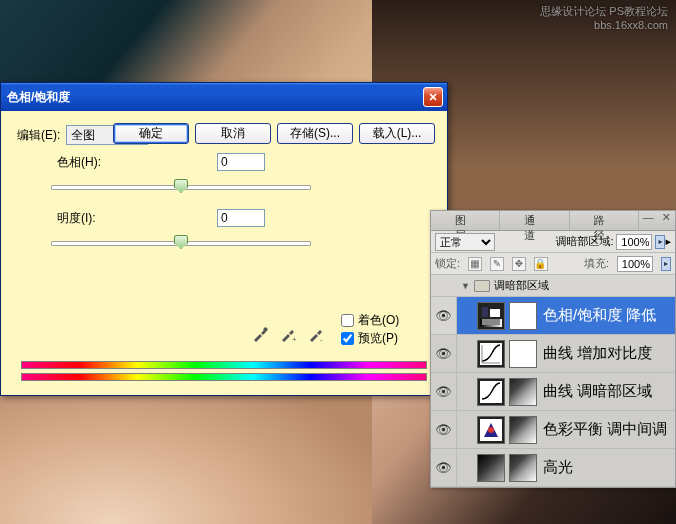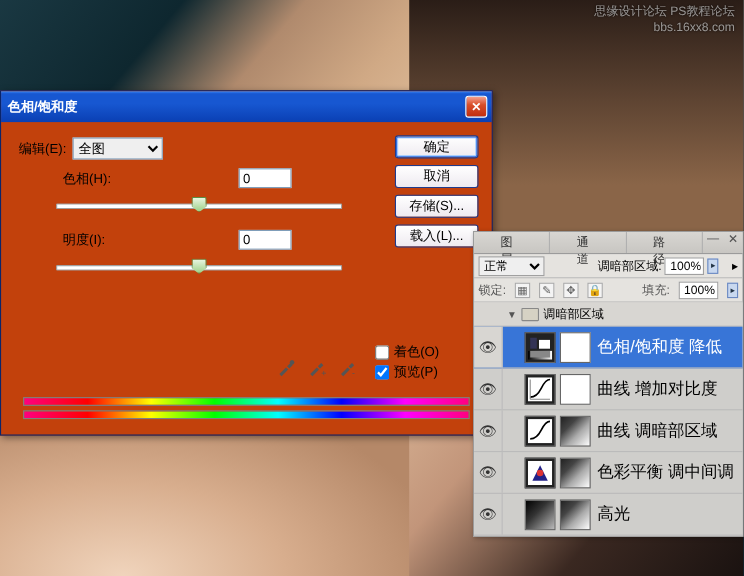--- a/index.html
+++ b/index.html
@@ -5,40 +5,40 @@
 * { box-sizing: border-box; margin: 0; padding: 0; font-family: "Microsoft YaHei", SimSun, sans-serif; }
 body { width: 676px; height: 524px; overflow: hidden; position: relative; background: #0f2a35; }
 
 .bg { position: absolute; inset: 0; background: linear-gradient(130deg, #1a3842 0%, #0e272f 15%, #b08a6d 25%, #d0a985 35%, #e8c9a8 50%, #c2957a 70%, #3a2821 85%, #1a1210 100%); }
 .bg::before { content:""; position:absolute; left:55%; top:0; width:45%; height:210px; background: linear-gradient(180deg, #2a1d17 0%, #5a4130 40%, #8a6548 80%); }
 .bg::after { content:""; position:absolute; left:0; bottom:0; width:55%; height:150px; background: radial-gradient(ellipse at 30% 100%, #f0d4bc 0%, #d8ae8e 40%, #b58868 80%); }
 
 .watermark { position: absolute; top: 4px; right: 8px; color: rgba(255,255,255,0.55); font-size: 11px; text-align: right; line-height: 1.3; text-shadow: 0 0 2px #000; }
 
 
-.dialog { position: absolute; left: 0; top: 82px; width: 448px; height: 314px; background: #c2410c; border: 1px solid #0a246a; display: flex; flex-direction: column; box-shadow: 2px 2px 6px rgba(0,0,0,0.4); }
+.dialog { position: absolute; left: 0; top: 82px; width: 448px; height: 314px; background: #fef9c3; border: 1px solid #0a246a; display: flex; flex-direction: column; box-shadow: 2px 2px 6px rgba(0,0,0,0.4); }
 .titlebar { height: 28px; background: linear-gradient(180deg, #3b86f6 0%, #1757d1 8%, #1757d1 40%, #0a3fb3 100%); color: #fff; display: flex; align-items: center; padding: 0 4px 0 6px; font-size: 12px; font-weight: bold; }
 .titlebar .title { flex: 1; }
 .closebtn { width: 20px; height: 20px; background: linear-gradient(180deg, #f6a18e, #d94f2a 40%, #c02d0f); border: 1px solid #fff; border-radius: 3px; display: flex; align-items: center; justify-content: center; font-size: 11px; color: #fff; font-weight: bold; cursor: pointer; }
 
 .dbody { flex: 1; position: relative; font-size: 12px; color: #000; }
 
 .row-edit { position: absolute; left: 16px; top: 14px; display: flex; align-items: center; gap: 6px; }
 .row-edit select { width: 82px; height: 20px; font-size: 12px; border: 1px solid #7f9db9; }
 
 .slider-block { position: absolute; left: 50px; top: 40px; width: 260px; }
 .srow { margin-bottom: 4px; }
 .srow-head { display: flex; align-items: flex-end; height: 20px; }
 .srow-head .lbl { width: 100px; padding-left: 6px; }
 .srow-head input { width: 48px; height: 18px; border: 1px solid #7f9db9; text-align: left; padding: 0 3px; font-size: 12px; margin-left: 66px; }
 .track { position: relative; height: 20px; margin-top: 6px; margin-bottom: 10px; }
 .track::before { content:""; position: absolute; left: 0; right: 0; top: 8px; height: 3px; background: #fff; border: 1px solid #a0a0a0; border-radius: 1px; }
 .thumb { position: absolute; top: 2px; width: 14px; height: 14px; background: linear-gradient(180deg, #e8f5e0, #9ed189); border: 1px solid #5a9046; border-radius: 2px 2px 0 0; clip-path: polygon(0 0, 100% 0, 100% 60%, 50% 100%, 0 60%); transform: translateX(-50%); }
 
-.btns { position: absolute; right: 12px; top: 12px; display: flex; flex-direction: column; gap: 6px; }
+.btns { position: absolute; right: 12px; top: 12px; display: flex; flex-direction: row; gap: 6px; }
 .xpbtn { width: 76px; height: 21px; background: linear-gradient(180deg, #fff, #eeeaf0); border: 1px solid #1f3b8c; border-radius: 3px; font-size: 12px; cursor: pointer; }
 .xpbtn.default { box-shadow: 0 0 0 1px #2f6ee0 inset, 0 0 0 2px #a8cfff inset; }
 
 .droppers { position: absolute; left: 250px; top: 214px; display: flex; gap: 10px; }
 .dropper { width: 18px; height: 18px; display: inline-block; }
 .dropper svg { width: 100%; height: 100%; }
 
 .chks { position: absolute; left: 340px; top: 200px; font-size: 12px; }
 .chk { display: flex; align-items: center; gap: 4px; height: 18px; }
 .chk input { width: 13px; height: 13px; }
@@ -46,21 +46,21 @@
 .spectrum { position: absolute; left: 20px; bottom: 12px; right: 20px; height: 22px; }
 .spectrum .band { height: 8px; background: linear-gradient(90deg, #ff0080, #ff0000, #ffff00, #00ff00, #00ffff, #0000ff, #ff00ff, #ff0080); border: 1px solid #808080; margin-bottom: 4px; }
 
 
 .panel { position: absolute; right: 0; top: 210px; width: 246px; background: #e5e3df; border: 1px solid #9b9b9b; font-size: 11px; box-shadow: 1px 1px 4px rgba(0,0,0,0.3); }
 .panel-tabs { display: flex; height: 20px; background: linear-gradient(#d8d6d2,#c8c6c2); border-bottom: 1px solid #9b9b9b; }
 .panel-tabs .tab { padding: 2px 24px; border-right: 1px solid #b0b0b0; color: #333; cursor: pointer; }
 .panel-tabs .spacer { flex: 1; }
 .panel-tabs .ctrl { padding: 0 4px; color: #555; cursor: pointer; }
 
-.panel-opts { display: flex; align-items: center; height: 22px; padding: 0 4px; border-bottom: 1px solid #bcbcbc; gap: 12px; }
+.panel-opts { display: flex; align-items: center; height: 22px; padding: 0 4px; border-bottom: 1px solid #bcbcbc; gap: 0; }
 .panel-opts select { width: 60px; height: 18px; font-size: 11px; border: 1px solid #a0a0a0; }
 .opac { display: flex; align-items: center; gap: 3px; }
 .opac input { width: 36px; height: 16px; font-size: 11px; border: 1px solid #a0a0a0; text-align: right; padding-right: 2px; }
 .arrow { width: 10px; height: 14px; background: #c8d8ef; border: 1px solid #6a88c0; display:flex; align-items:center; justify-content:center; font-size:8px; color:#234; }
 
 .panel-lock { display: flex; align-items: center; height: 22px; padding: 0 4px; border-bottom: 1px solid #bcbcbc; gap: 8px; color:#555; }
 .ico { width: 14px; height: 14px; display: inline-flex; align-items: center; justify-content: center; font-size: 10px; color: #666; border: 1px solid #aaa; background: #f4f4f4; }
 
 .layers { background: #cfcecb; }
 .group-head { display: flex; align-items: center; height: 22px; background: #d8d6d2; border-bottom: 1px solid #bbb; padding-left: 30px; gap: 4px; }

